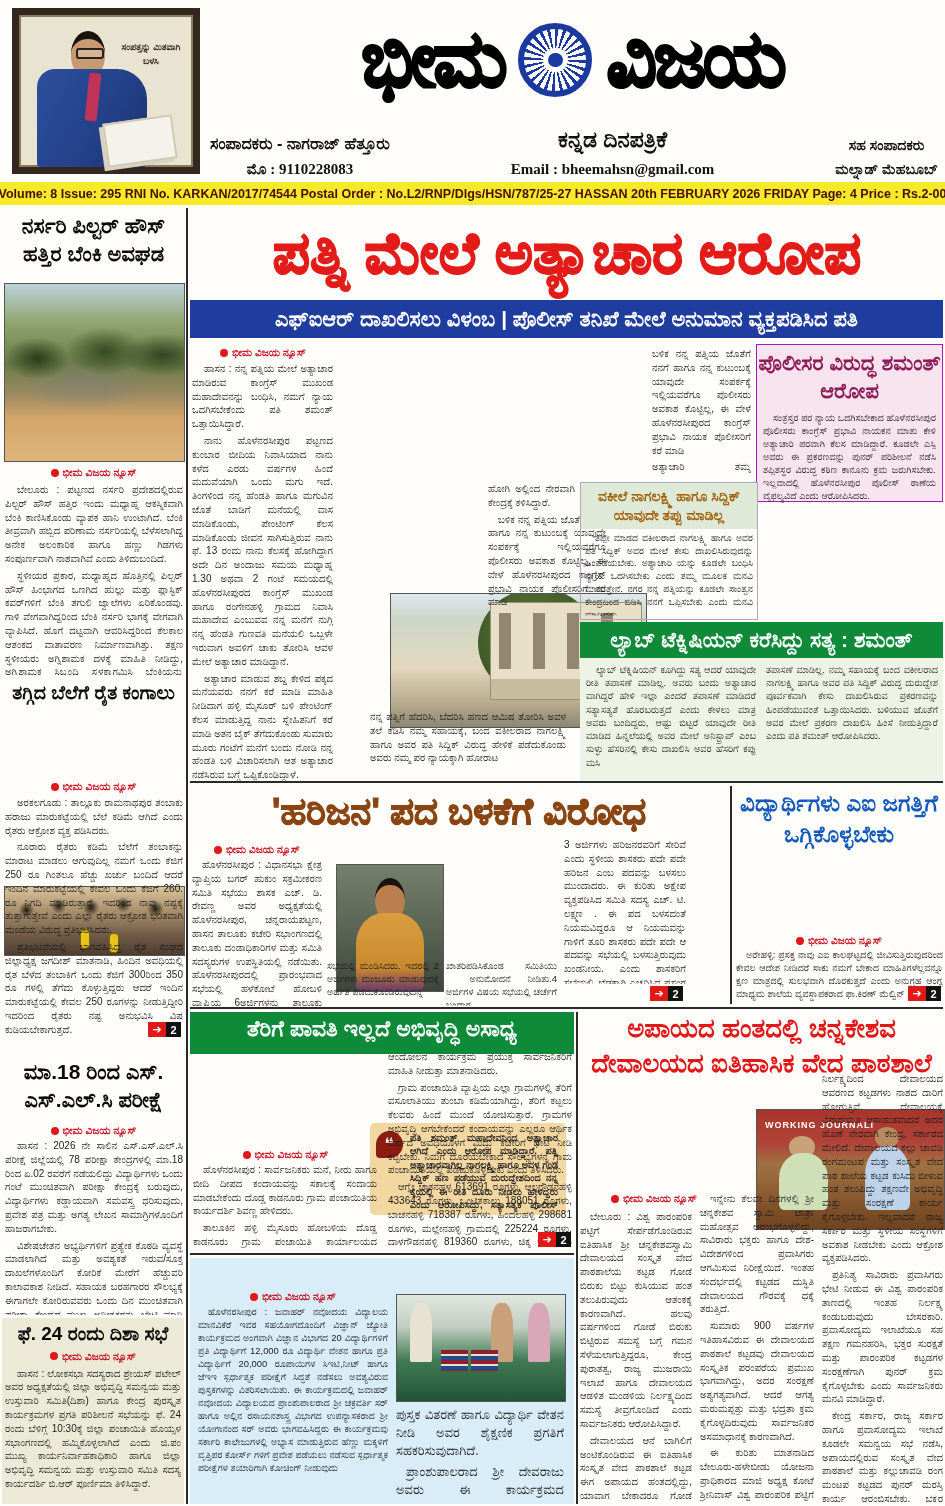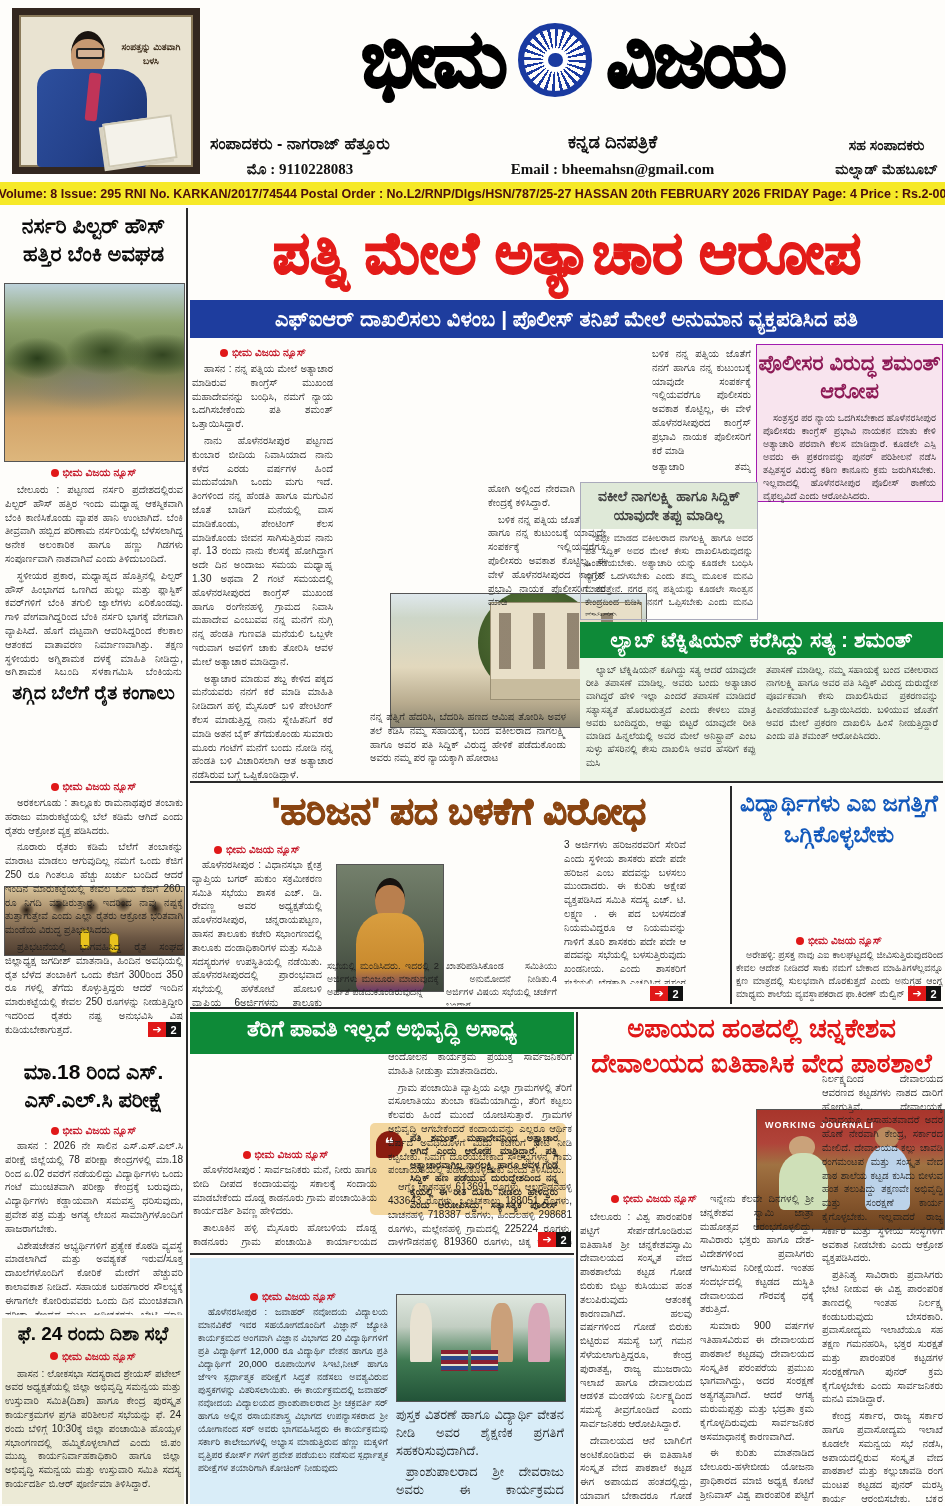--- a/index.html
+++ b/index.html
@@ -104,21 +104,21 @@
     <span class="chakra"></span>
     <span class="mast-title">ವಿಜಯ</span>
   </div>
 
   <div class="abs mast-sub" style="left:210px;top:120px;width:728px;height:58px;">
     <div class="c">
       <div style="font-size:16px;">ಸಂಪಾದಕರು - ನಾಗರಾಜ್ ಹೆತ್ತೂರು</div>
       <div style="font-size:15px;margin-top:8px;font-family:'Liberation Serif',serif;">ಮೊ : 9110228083</div>
     </div>
     <div class="c">
-      <div style="font-size:18px;">ಕನ್ನಡ ದಿನಪತ್ರಿಕೆ</div>
+      <div style="font-size:22px;">ಕನ್ನಡ ದಿನಪತ್ರಿಕೆ</div>
       <div style="font-size:15px;margin-top:8px;font-family:'Liberation Serif',serif;">Email : bheemahsn@gmail.com</div>
     </div>
     <div class="c">
       <div style="font-size:14px;">ಸಹ ಸಂಪಾದಕರು</div>
       <div style="font-size:14px;margin-top:7px;">ಮಲ್ನಾಡ್ ಮೆಹಬೂಬ್</div>
     </div>
   </div>
 
   <div class="abs infobar" style="left:0;top:182px;width:945px;height:23px;">Volume: 8  Issue: 295  RNI No. KARKAN/2017/74544   Postal Order : No.L2/RNP/Dlgs/HSN/787/25-27   HASSAN   20th FEBRUARY 2026  FRIDAY  Page: 4   Price : Rs.2-00</div>
 
@@ -234,21 +234,21 @@
   </div>
   <div class="abs photo ph-press" style="left:756px;top:505px;width:187px;height:119px;">
     <div class="bannertxt">WORKING JOURNALI</div>
     <div class="h1"></div>
     <div class="h2"></div>
     <div class="p1"></div>
     <div class="p2"></div>
   </div>
 
   <div class="abs" style="left:580px;top:482px;width:178px;height:138px;border:1px solid #aab;box-sizing:border-box;">
-    <div class="headline" style="font-size:14px;color:#404040;background:#dfe9d8;padding:4px 2px;">ವಕೀಲೆ ನಾಗಲಕ್ಷ್ಮಿ ಹಾಗೂ ಸಿದ್ದಿಕ್ ಯಾವುದೇ ತಪ್ಪು ಮಾಡಿಲ್ಲ</div>
+    <div class="headline" style="font-size:14px;color:#a16207;background:#dfe9d8;padding:4px 2px;">ವಕೀಲೆ ನಾಗಲಕ್ಷ್ಮಿ ಹಾಗೂ ಸಿದ್ದಿಕ್ ಯಾವುದೇ ತಪ್ಪು ಮಾಡಿಲ್ಲ</div>
     <div class="txt" style="margin:3px 4px 0;height:84px;font-size:9.3px;">
       <p style="margin:0;text-indent:10px;">ತಪ್ಪೇ ಮಾಡದ ವಕೀಲರಾದ ನಾಗಲಕ್ಷ್ಮಿ ಹಾಗೂ ಅವರ ಪತಿ ಸಿದ್ದಿಕ್ ಅವರ ಮೇಲೆ ಕೇಸು ದಾಖಲಿಸಿರುವುದನ್ನು ಹಿಂಪಡೆಯಬೇಕು. ಅತ್ಯಾಚಾರಿ ಯನ್ನು ಕೂಡಲೇ ಬಂಧಿಸಿ ನ್ಯಾಯ ಒದಗಿಸಬೇಕು ಎಂದು ತಮ್ಮ ಮೂಲಕ ಮನವಿ ಮಾಡುತ್ತೇನೆ. ನಗರ ನನ್ನ ಪತ್ನಿಯನ್ನು ಕೂಡಲೇ ಸಾಂತ್ವನ ಕೇಂದ್ರದಿಂದ ಬಿಡಿಸಿ ನನಗೆ ಒಪ್ಪಿಸಬೇಕು ಎಂದು ಮನವಿ ಮಾಡಿದರು.</p>
     </div>
   </div>
 
   <div class="abs greenbar" style="left:580px;top:622px;width:363px;height:36px;font-size:21px;line-height:36px;white-space:nowrap;overflow:hidden;">ಲ್ಯಾಬ್ ಟೆಕ್ನಿಷಿಯನ್ ಕರೆಸಿದ್ದು ಸತ್ಯ : ಶಮಂತ್</div>
   <div class="abs" style="left:580px;top:658px;width:363px;height:123px;background:#edf4e6;">
     <div class="txt" style="position:absolute;left:6px;top:5px;width:170px;height:112px;font-size:9.6px;">
       <p style="margin:0;text-indent:10px;">ಲ್ಯಾಬ್ ಟೆಕ್ನಿಷಿಯನ್ ಕೂಗಿದ್ದು ಸತ್ಯ ಆದರೆ ಯಾವುದೇ ರೀತಿ ತಪಾಸಣೆ ಮಾಡಿಲ್ಲ. ಅವರು ಬಂದು ಅತ್ಯಾಚಾರ ವಾಗಿದ್ದರೆ ಹೇಳಿ ಇಲ್ಲಾ ಎಂದರೆ ತಪಾಸಣೆ ಮಾಡಿದರೆ ಸತ್ಯಾಸತ್ಯತೆ ಹೊರಬರುತ್ತದೆ ಎಂದು ಕೇಳಲು ಮಾತ್ರ ಅವರು ಬಂದಿದ್ದರು, ಆಷ್ಟು ಬಿಟ್ಟರೆ ಯಾವುದೇ ರೀತಿ ಮಾಡಿದ ಹಿನ್ನಲೆಯಲ್ಲಿ ಅವರ ಮೇಲೆ ಅನಿಸ್ಟ್ರಾಪ್ ಎಂಬ ಸುಳ್ಳು ಹೆಸರಿನಲ್ಲಿ ಕೇಸು ದಾಖಲಿಸಿ ಅವರ ಹೆಸರಿಗೆ ಕಪ್ಪು ಮಸಿ</p>
     </div>

